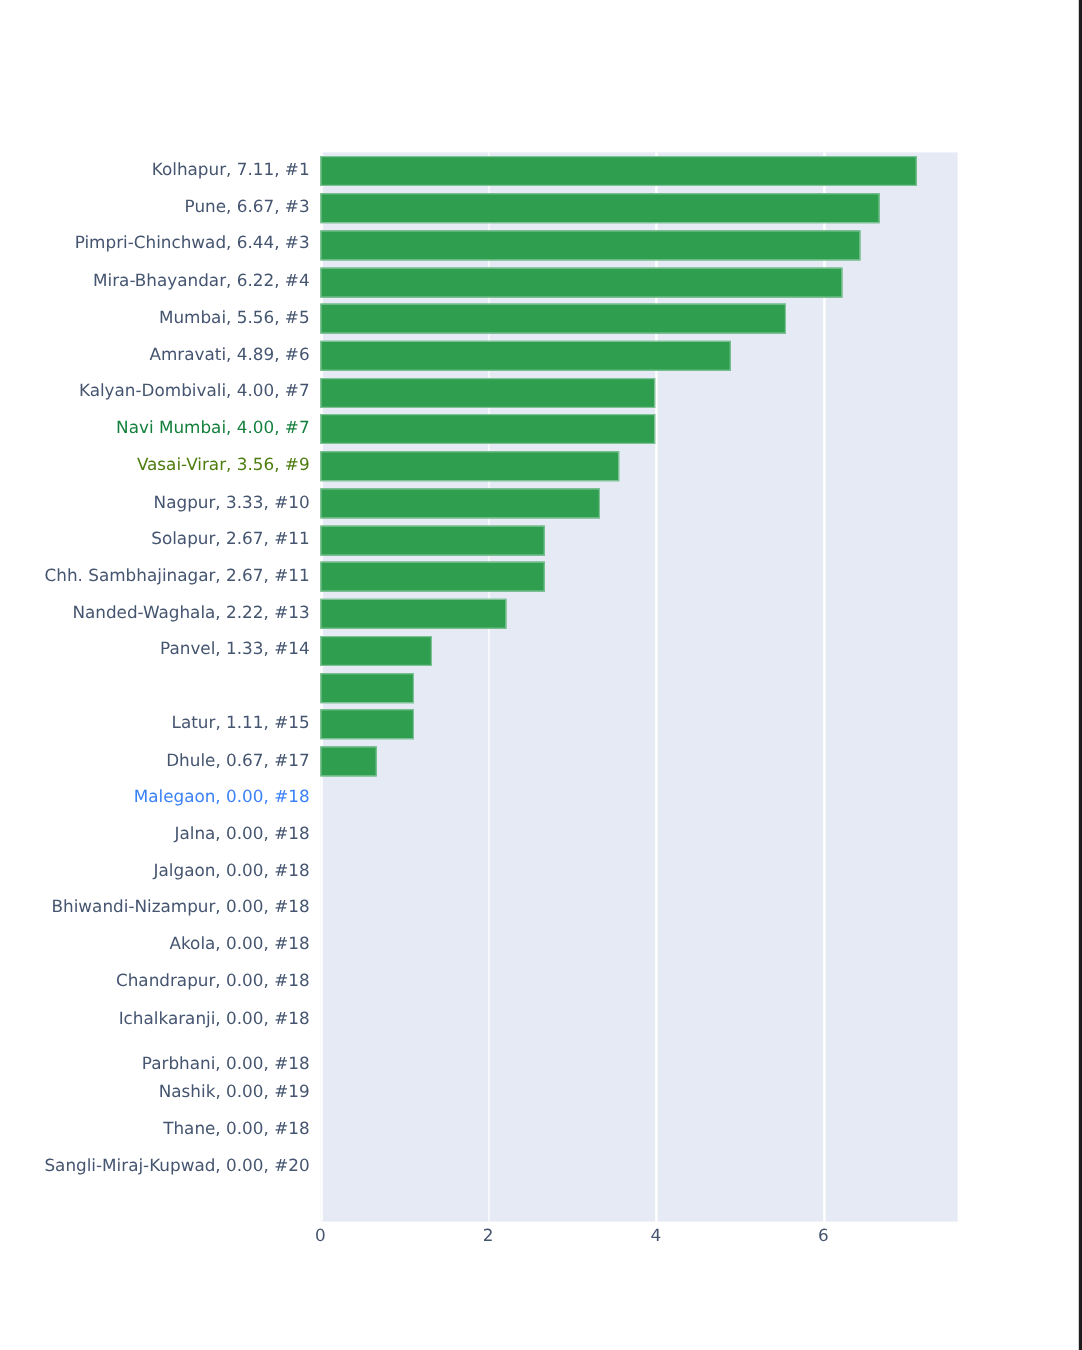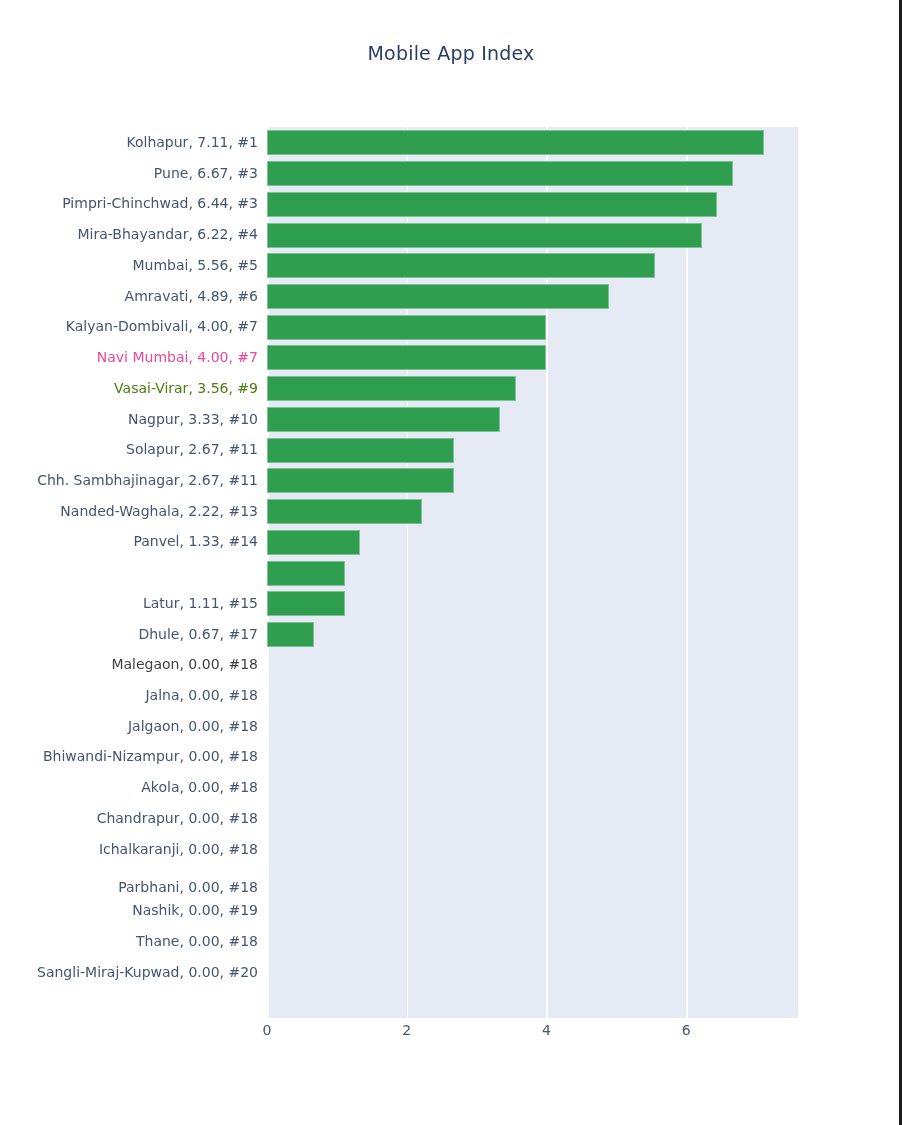--- a/index.html
+++ b/index.html
@@ -105,40 +105,39 @@
     font-size: 14px;
     color: #455570;
     font-family: "DejaVu Sans", sans-serif;
   }
 </style>
 </head>
 <body>
 
 <div id="figure">
 
-  <div id="chart-title">Mobile App Index</div>
 
   <div id="ylabels">
       <div class="ylabel" style="top: 0px; color: rgb(69, 85, 112);">Kolhapur, 7.11, #1</div>
       <div class="ylabel" style="top: 30.7241px; color: rgb(69, 85, 112);">Pune, 6.67, #3</div>
       <div class="ylabel" style="top: 61.4483px; color: rgb(69, 85, 112);">Pimpri-Chinchwad, 6.44, #3</div>
       <div class="ylabel" style="top: 92.1724px; color: rgb(69, 85, 112);">Mira-Bhayandar, 6.22, #4</div>
       <div class="ylabel" style="top: 122.897px; color: rgb(69, 85, 112);">Mumbai, 5.56, #5</div>
       <div class="ylabel" style="top: 153.621px; color: rgb(69, 85, 112);">Amravati, 4.89, #6</div>
       <div class="ylabel" style="top: 184.345px; color: rgb(69, 85, 112);">Kalyan-Dombivali, 4.00, #7</div>
-      <div class="ylabel" style="top: 215.069px; color: #ec4899;">Navi Mumbai, 4.00, #7</div>
+      <div class="ylabel" style="top: 215.069px; color: #15803d;">Navi Mumbai, 4.00, #7</div>
       <div class="ylabel" style="top: 245.793px; color: #4d7c0f;">Vasai-Virar, 3.56, #9</div>
       <div class="ylabel" style="top: 276.517px; color: rgb(69, 85, 112);">Nagpur, 3.33, #10</div>
       <div class="ylabel" style="top: 307.241px; color: rgb(69, 85, 112);">Solapur, 2.67, #11</div>
       <div class="ylabel" style="top: 337.966px; color: rgb(69, 85, 112);">Chh. Sambhajinagar, 2.67, #11</div>
       <div class="ylabel" style="top: 368.69px; color: rgb(69, 85, 112);">Nanded-Waghala, 2.22, #13</div>
       <div class="ylabel" style="top: 399.414px; color: rgb(69, 85, 112);">Panvel, 1.33, #14</div>
       <div class="ylabel" style="top: 460.862px; color: rgb(69, 85, 112);">Latur, 1.11, #15</div>
       <div class="ylabel" style="top: 491.586px; color: rgb(69, 85, 112);">Dhule, 0.67, #17</div>
-      <div class="ylabel" style="top: 522.31px; color: #404040;">Malegaon, 0.00, #18</div>
+      <div class="ylabel" style="top: 522.31px; color: #3b82f6;">Malegaon, 0.00, #18</div>
       <div class="ylabel" style="top: 553.034px; color: rgb(69, 85, 112);">Jalna, 0.00, #18</div>
       <div class="ylabel" style="top: 583.759px; color: rgb(69, 85, 112);">Jalgaon, 0.00, #18</div>
       <div class="ylabel" style="top: 614.483px; color: rgb(69, 85, 112);">Bhiwandi-Nizampur, 0.00, #18</div>
       <div class="ylabel" style="top: 645.207px; color: rgb(69, 85, 112);">Akola, 0.00, #18</div>
       <div class="ylabel" style="top: 675.931px; color: rgb(69, 85, 112);">Chandrapur, 0.00, #18</div>
       <div class="ylabel" style="top: 706.655px; color: rgb(69, 85, 112);">Ichalkaranji, 0.00, #18</div>
       <div class="ylabel" style="top: 745px; color: rgb(69, 85, 112); padding-left: 36px;">Parbhani, 0.00, #18</div>
       <div class="ylabel" style="top: 768.103px; color: rgb(69, 85, 112);">Nashik, 0.00, #19</div>
       <div class="ylabel" style="top: 798.828px; color: rgb(69, 85, 112);">Thane, 0.00, #18</div>
       <div class="ylabel" style="top: 829.552px; color: rgb(69, 85, 112);">Sangli-Miraj-Kupwad, 0.00, #20</div>

